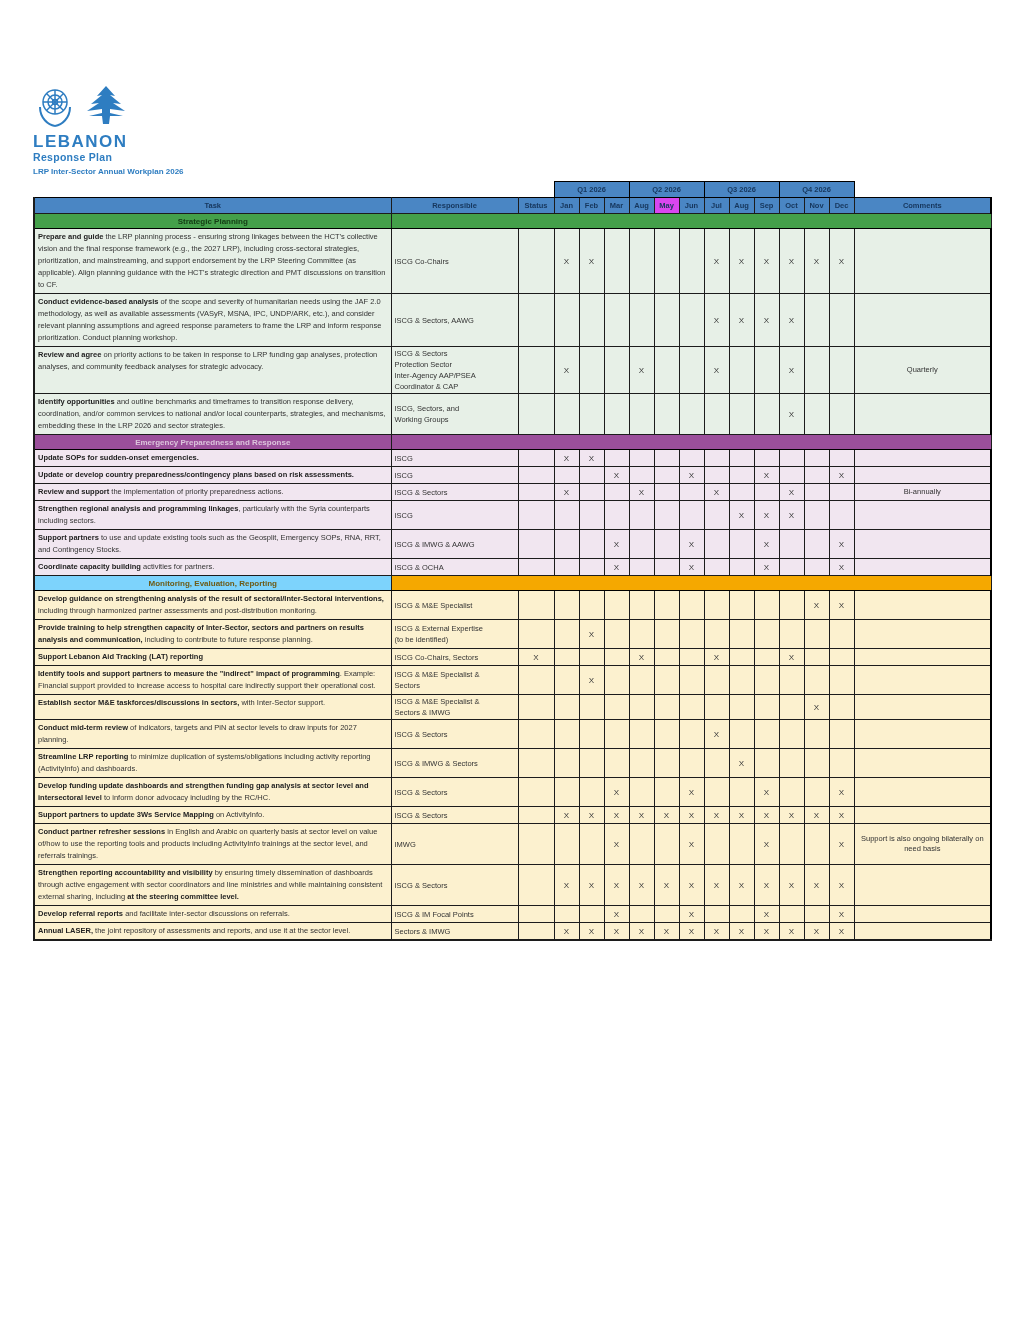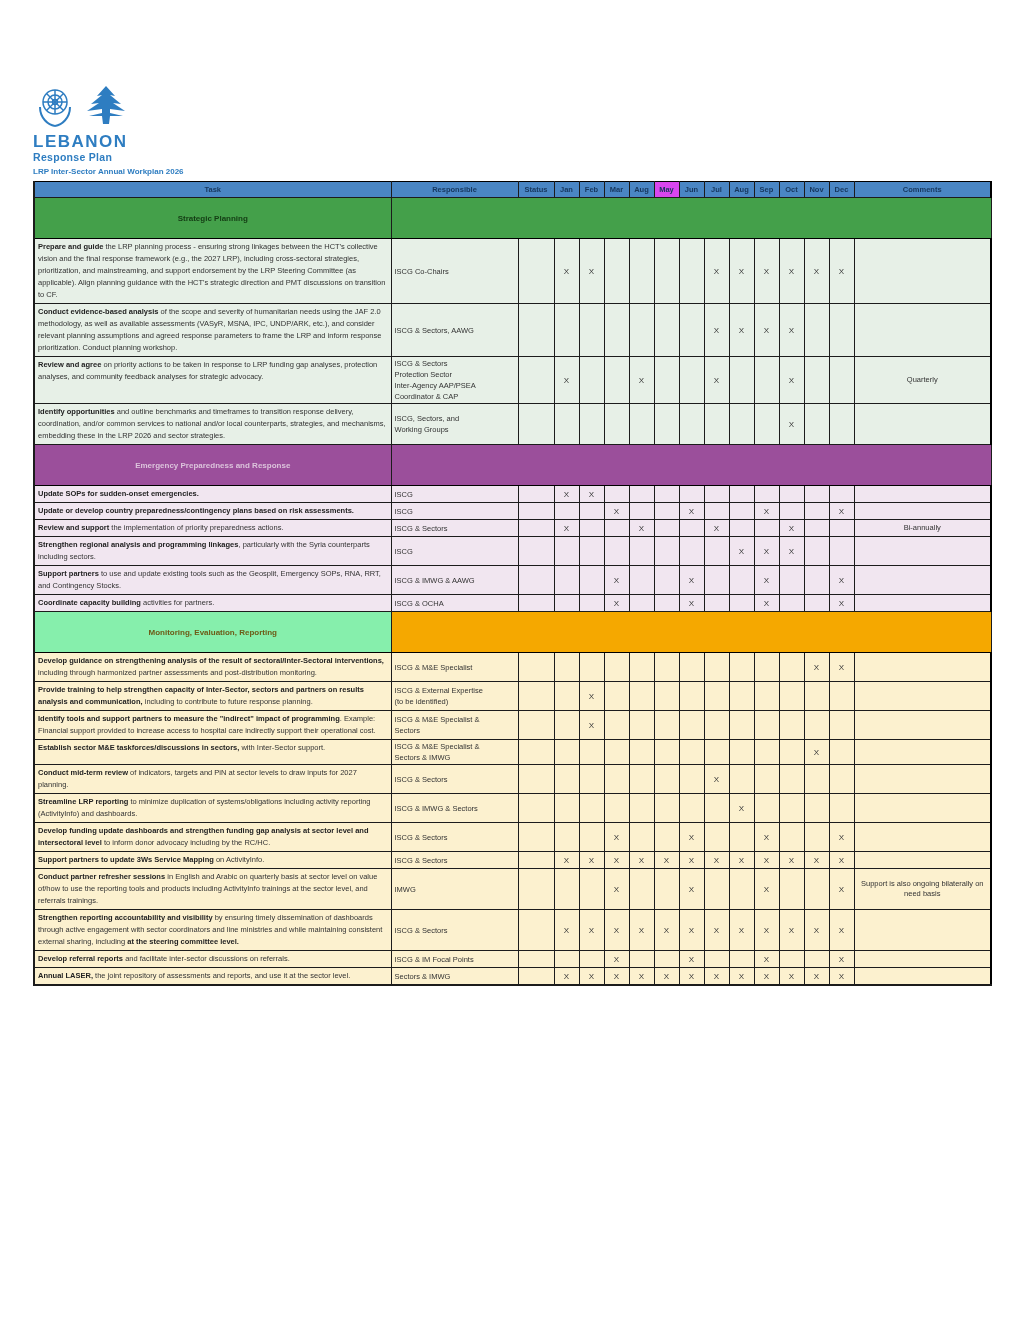--- a/index.html
+++ b/index.html
@@ -26,21 +26,21 @@
   .blank { border:none; background:#ffffff; }
   .quarter-row .qcell {
     font-size:7.5px; font-weight:bold; text-align:center; height:13px;
     border:1.5px solid #000;
   }
   .header-row th {
     font-size:7.5px; font-weight:bold; text-align:center; height:13px;
     padding:1px; border-top:1.5px solid #000;
   }
   .section-row td {
-    font-size:8px; font-weight:bold; text-align:center; height:12px; padding:14px 2px;
+    font-size:8px; font-weight:bold; text-align:center; height:12px; padding:1px 2px;
     border-top:1.5px solid #000; border-bottom:1.5px solid #000;
   }
   .task-td { font-size:7.5px; line-height:12px; color:#333; text-align:left;
              vertical-align:top; padding:2px 3px; }
   .task-td b { font-weight:bold; color:#222; }
   .resp-td { font-size:7.5px; line-height:11px; color:#333; vertical-align:middle;
              padding:1px 3px; white-space:pre-line; }
   .status-td, .m-td { font-size:8px; color:#3a3a3a; text-align:center; vertical-align:middle; padding:0; }
   .cmt-td { font-size:7.5px; line-height:10px; color:#333; text-align:center;
             vertical-align:middle; padding:1px 3px; border-right:2px solid #000; }
@@ -87,20 +87,28 @@
   <div class="tablewrap">
     <table>
       <colgroup>
         <col style="width:357px">
         <col style="width:127px">
         <col style="width:36px">
         <col span="12" style="width:25px">
         <col style="width:137px">
       </colgroup>
       <thead id="thead">
+          <tr class="quarter-row">
+            <td class="blank" colspan="3"></td>
+            <td class="qcell" colspan="3" style="background: rgb(74, 134, 196); color: rgb(22, 54, 92);">Q1 2026</td>
+            <td class="qcell" colspan="3" style="background: rgb(74, 134, 196); color: rgb(22, 54, 92);">Q2 2026</td>
+            <td class="qcell" colspan="3" style="background: rgb(74, 134, 196); color: rgb(22, 54, 92);">Q3 2026</td>
+            <td class="qcell" colspan="3" style="background: rgb(74, 134, 196); color: rgb(22, 54, 92);">Q4 2026</td>
+            <td class="blank"></td>
+          </tr>
           <tr class="header-row">
             <th style="background: rgb(74, 134, 196); color: rgb(22, 54, 92);">Task</th>
             <th style="background: rgb(74, 134, 196); color: rgb(22, 54, 92);">Responsible</th>
             <th style="background: rgb(74, 134, 196); color: rgb(22, 54, 92);">Status</th>
             <th class="qstart" style="background: rgb(74, 134, 196); color: rgb(22, 54, 92);">Jan</th>
             <th style="background: rgb(74, 134, 196); color: rgb(22, 54, 92);">Feb</th>
             <th style="background: rgb(74, 134, 196); color: rgb(22, 54, 92);">Mar</th>
             <th class="qstart" style="background: rgb(74, 134, 196); color: rgb(22, 54, 92);">Aug</th>
             <th style="background: #d946ef; color: rgb(22, 54, 92);">May</th>
             <th style="background: rgb(74, 134, 196); color: rgb(22, 54, 92);">Jun</th>
@@ -300,21 +308,21 @@
             <td class="m-td" style="background: rgb(241, 230, 240);">X</td>
             <td class="m-td qstart" style="background: rgb(241, 230, 240);"></td>
             <td class="m-td" style="background: rgb(241, 230, 240);"></td>
             <td class="m-td" style="background: rgb(241, 230, 240);">X</td>
             <td class="m-td qstart" style="background: rgb(241, 230, 240);"></td>
             <td class="m-td" style="background: rgb(241, 230, 240);"></td>
             <td class="m-td" style="background: rgb(241, 230, 240);">X</td>
             <td class="cmt-td" style="background: rgb(241, 230, 240);"></td>
           </tr>
           <tr class="section-row">
-            <td style="background: #86efac; color: rgb(109, 91, 23);">Monitoring, Evaluation, Reporting</td>
+            <td style="background: #7dd3fc; color: rgb(109, 91, 23);">Monitoring, Evaluation, Reporting</td>
             <td colspan="15" style="background: rgb(245, 168, 0);"></td>
           </tr>
           <tr>
             <td class="task-td" style="background: rgb(252, 241, 207);"><b>Develop guidance on strengthening analysis of the result of sectoral/Inter-Sectoral interventions,</b><span> including through harmonized partner assessments and post-distribution monitoring.</span></td>
             <td class="resp-td" style="background: rgb(252, 241, 207);">ISCG &amp; M&amp;E Specialist</td>
             <td class="status-td" style="background: rgb(252, 241, 207);"></td>
             <td class="m-td qstart" style="background: rgb(252, 241, 207);"></td>
             <td class="m-td" style="background: rgb(252, 241, 207);"></td>
             <td class="m-td" style="background: rgb(252, 241, 207);"></td>
             <td class="m-td qstart" style="background: rgb(252, 241, 207);"></td>
@@ -341,20 +349,38 @@
             <td class="m-td" style="background: rgb(252, 241, 207);"></td>
             <td class="m-td qstart" style="background: rgb(252, 241, 207);"></td>
             <td class="m-td" style="background: rgb(252, 241, 207);"></td>
             <td class="m-td" style="background: rgb(252, 241, 207);"></td>
             <td class="m-td qstart" style="background: rgb(252, 241, 207);"></td>
             <td class="m-td" style="background: rgb(252, 241, 207);"></td>
             <td class="m-td" style="background: rgb(252, 241, 207);"></td>
             <td class="cmt-td" style="background: rgb(252, 241, 207);"></td>
           </tr>
           <tr>
+            <td class="task-td" style="background: rgb(252, 241, 207);"><b>Support Lebanon Aid Tracking (LAT) reporting</b></td>
+            <td class="resp-td" style="background: rgb(252, 241, 207);">ISCG Co-Chairs, Sectors</td>
+            <td class="status-td" style="background: rgb(252, 241, 207);">X</td>
+            <td class="m-td qstart" style="background: rgb(252, 241, 207);"></td>
+            <td class="m-td" style="background: rgb(252, 241, 207);"></td>
+            <td class="m-td" style="background: rgb(252, 241, 207);"></td>
+            <td class="m-td qstart" style="background: rgb(252, 241, 207);">X</td>
+            <td class="m-td" style="background: rgb(252, 241, 207);"></td>
+            <td class="m-td" style="background: rgb(252, 241, 207);"></td>
+            <td class="m-td qstart" style="background: rgb(252, 241, 207);">X</td>
+            <td class="m-td" style="background: rgb(252, 241, 207);"></td>
+            <td class="m-td" style="background: rgb(252, 241, 207);"></td>
+            <td class="m-td qstart" style="background: rgb(252, 241, 207);">X</td>
+            <td class="m-td" style="background: rgb(252, 241, 207);"></td>
+            <td class="m-td" style="background: rgb(252, 241, 207);"></td>
+            <td class="cmt-td" style="background: rgb(252, 241, 207);"></td>
+          </tr>
+          <tr>
             <td class="task-td" style="background: rgb(252, 241, 207);"><b>Identify tools and support partners to measure the "indirect" impact of programming</b><span>. Example: Financial support provided to increase access to hospital care indirectly support their operational cost.</span></td>
             <td class="resp-td" style="background: rgb(252, 241, 207);">ISCG &amp; M&amp;E Specialist &amp;
 Sectors</td>
             <td class="status-td" style="background: rgb(252, 241, 207);"></td>
             <td class="m-td qstart" style="background: rgb(252, 241, 207);"></td>
             <td class="m-td" style="background: rgb(252, 241, 207);">X</td>
             <td class="m-td" style="background: rgb(252, 241, 207);"></td>
             <td class="m-td qstart" style="background: rgb(252, 241, 207);"></td>
             <td class="m-td" style="background: rgb(252, 241, 207);"></td>
             <td class="m-td" style="background: rgb(252, 241, 207);"></td>

